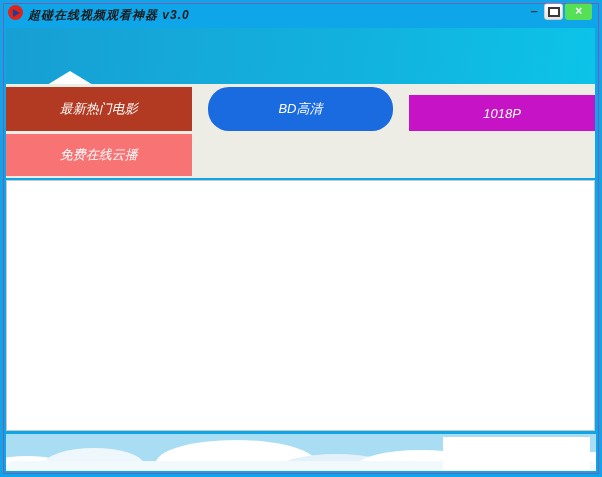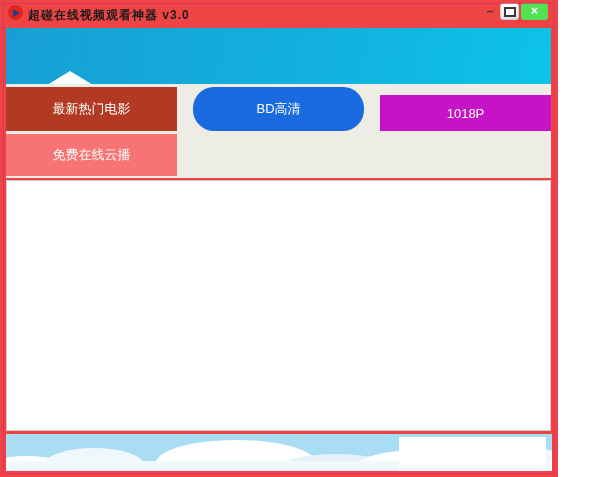--- a/index.html
+++ b/index.html
@@ -1,18 +1,18 @@
 <!DOCTYPE html>
 <html><head>
 <meta charset="utf-8">
 <style>
   html,body{margin:0;padding:0;}
   body{width:602px;height:477px;overflow:hidden;font-family:"Liberation Sans",sans-serif;}
 
-  .window{position:relative;width:558px;height:477px;background:#ef4444;overflow:hidden;}
+  .window{position:relative;width:602px;height:477px;background:#0ea5e9;overflow:hidden;font-style:italic;}
   .frame-line{position:absolute;inset:3px;border:1px solid rgba(205,35,135,.55);pointer-events:none;z-index:9;}
 
   
   .titlebar{position:absolute;top:0;left:0;right:0;height:28px;}
   .app-icon{position:absolute;left:8px;top:5px;width:15px;height:15px;background:#e2231a;border-radius:50%;}
   .app-icon::after{content:"";position:absolute;left:5px;top:3.5px;width:0;height:0;
     border-left:7px solid #1c3f8f;border-top:4px solid transparent;border-bottom:4px solid transparent;}
   .title-text{position:absolute;left:28px;top:7px;font-size:12px;font-weight:bold;color:#1c1c1c;letter-spacing:1px;white-space:nowrap;}
   .ctrl-min{position:absolute;right:60px;top:2px;width:16px;height:18px;color:#3a3a3a;font-weight:bold;
     font-size:13px;text-align:center;line-height:18px;cursor:default;}

